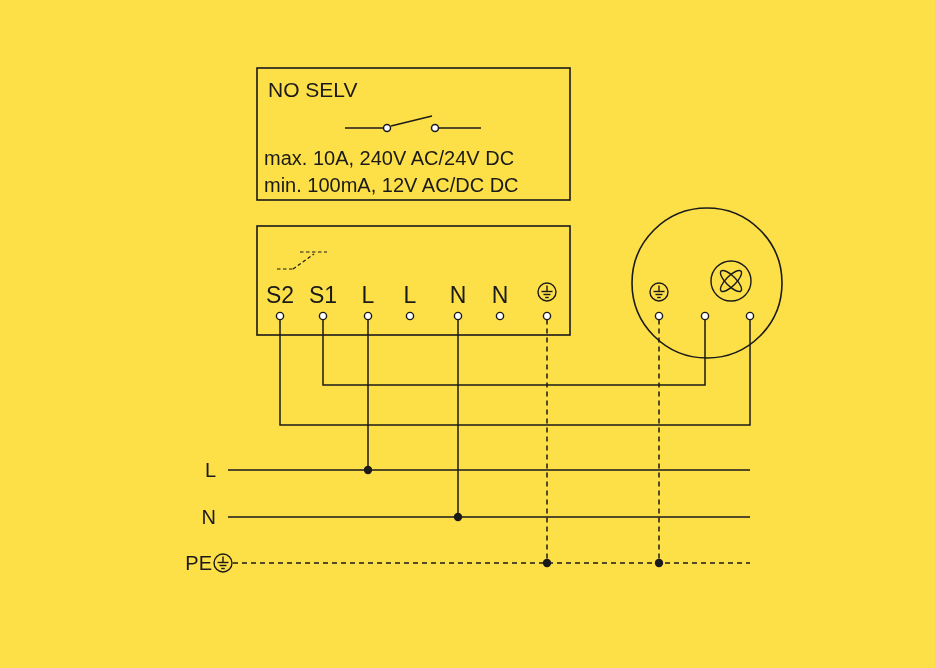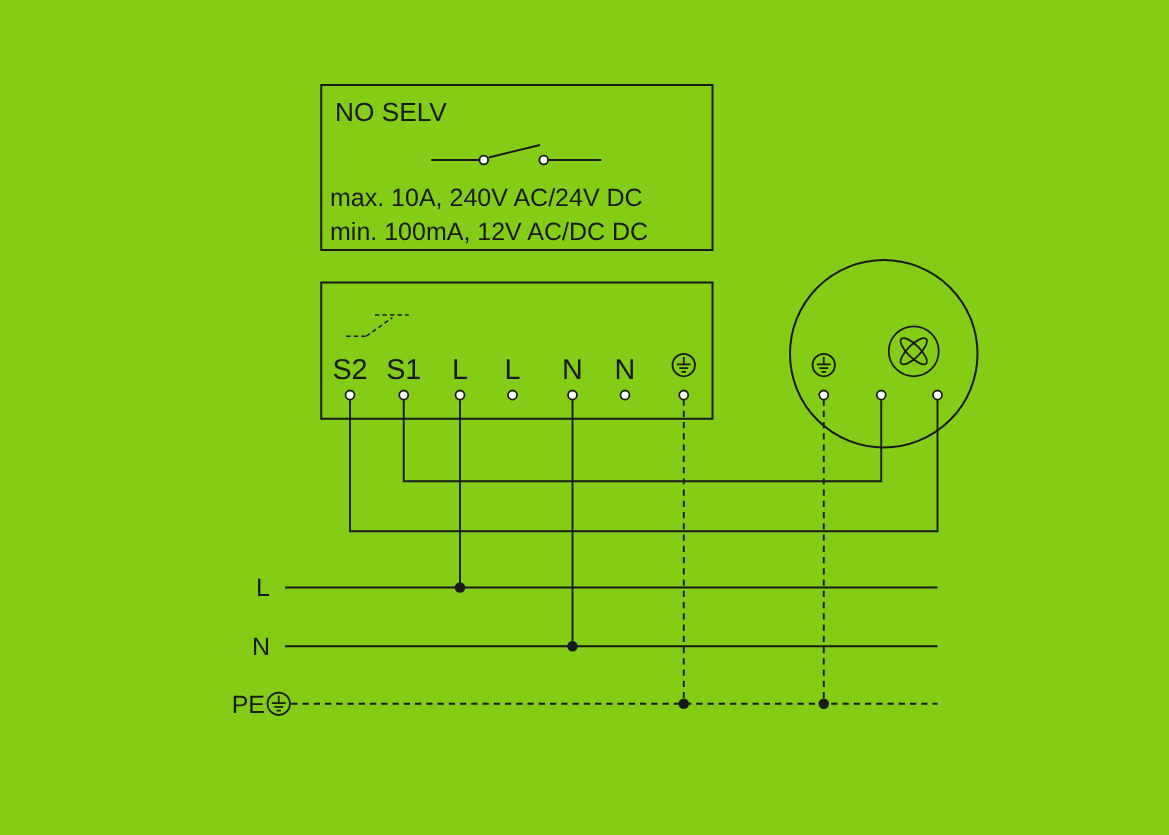--- a/index.html
+++ b/index.html
@@ -4,21 +4,21 @@
 <style>
   html, body {
     margin: 0;
     padding: 0;
     background: #ffffff;
   }
   .page {
     width: 935px;
     height: 668px;
     position: relative;
-    background: #84cc16;
+    background: #fde047;
     overflow: hidden;
     font-family: "Liberation Sans", sans-serif;
   }
   svg {
     display: block;
   }
   text {
     fill: #1a1a1a;
     font-family: "Liberation Sans", sans-serif;
   }

